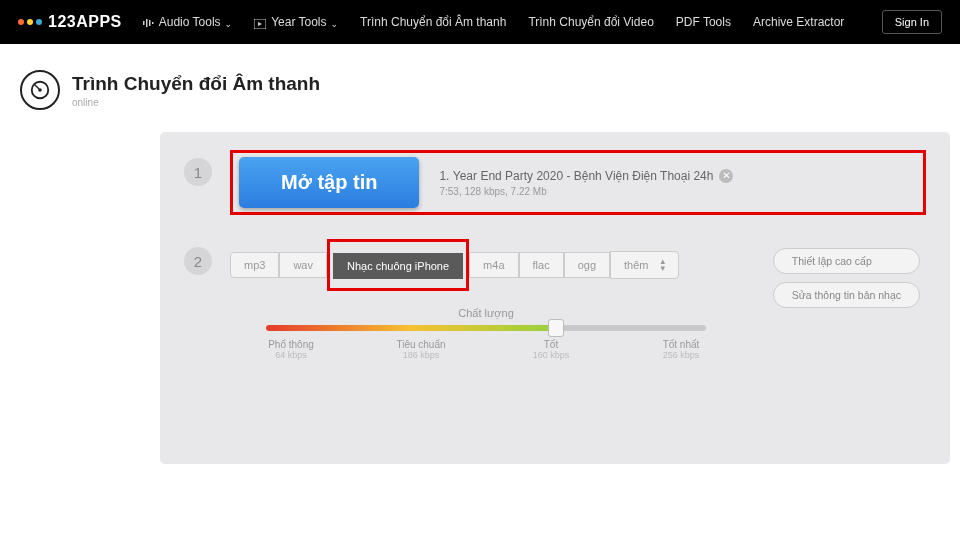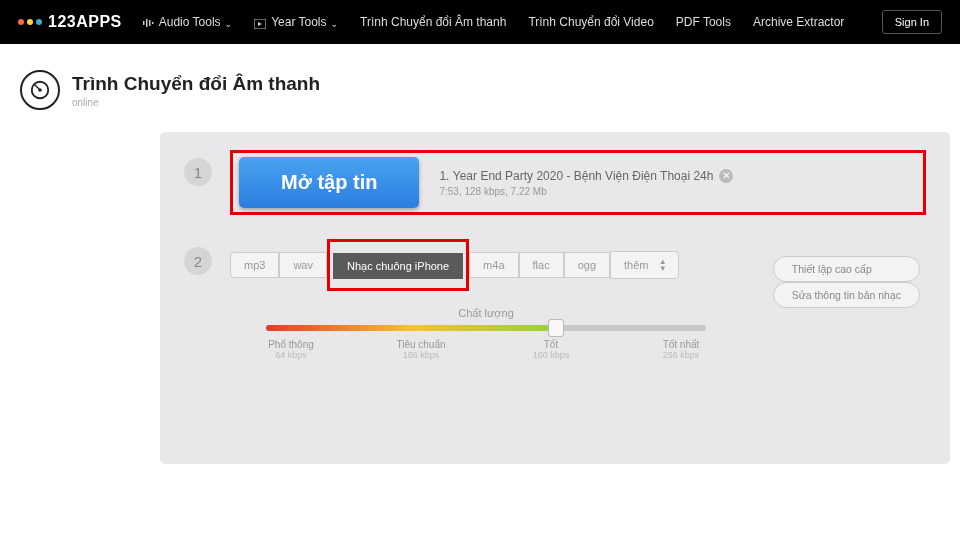--- a/index.html
+++ b/index.html
@@ -36,21 +36,21 @@
 .fmt:last-child{border-radius:0 4px 4px 0}
 .fmt.active{background:#5a5a5a;color:#fff;border-color:#5a5a5a}
 .fmt.more{display:flex;align-items:center;gap:12px}
 .quality-area{margin-top:16px;margin-left:26px;width:460px;text-align:center;position:relative}
 .quality-title{font-size:11px;color:#999;margin-bottom:6px}
 .qslider{position:relative;height:6px;border-radius:3px;background:linear-gradient(90deg,#e53a2a 0%,#f6c131 33%,#97d13d 66%,#c9c9c9 68%,#c9c9c9 100%);margin:0 10px}
 .qhandle{position:absolute;top:-6px;left:66%;width:16px;height:18px;background:#f7f7f7;border:1px solid #bbb;border-radius:3px;cursor:pointer;transform:translateX(-50%)}
 .qlabels{display:flex;justify-content:space-between;margin-top:8px;padding:0 0}
 .ql{font-size:10px;color:#999;text-align:center;width:70px}
 .ql .k{display:block;font-size:9px;color:#bbb}
-.sidebtns{position:absolute;right:30px;top:124px;display:flex;flex-direction:column;}
+.sidebtns{position:absolute;right:30px;top:116px;display:flex;flex-direction:column;gap:8px}
 .sidebtn{background:#f3f3f3;border:1px solid #ccc;border-radius:14px;font-size:10.5px;color:#888;padding:6px 18px;cursor:pointer;white-space:nowrap}
 .row2{align-items:flex-start}
 .fmt-row{display:flex;align-items:center}
 </style>
 </head>
 <body>
 
 <div class="topbar">
   <div class="logo">
     <span class="dots">

